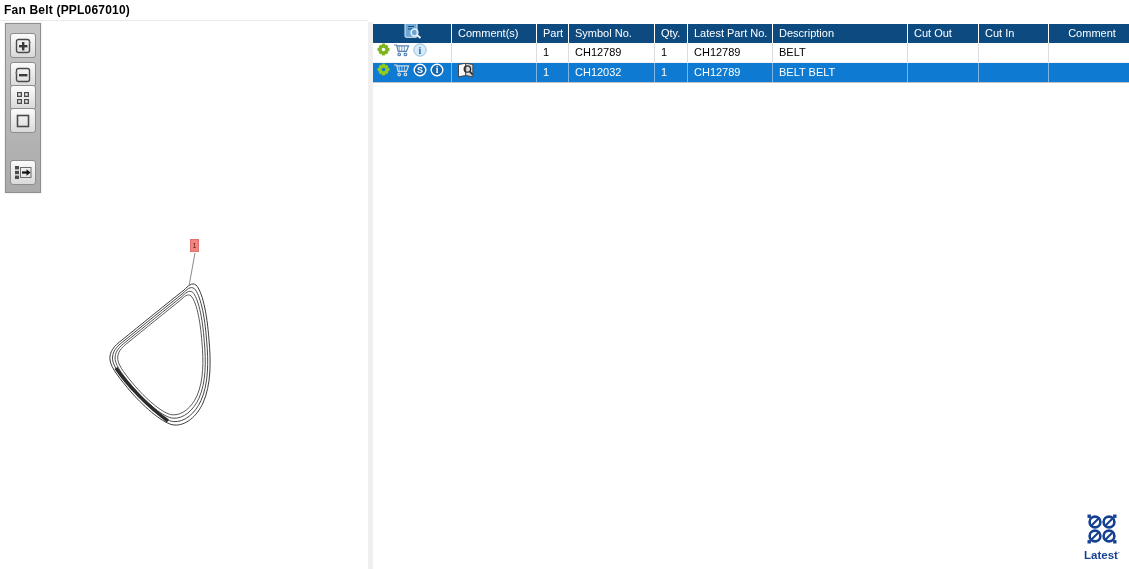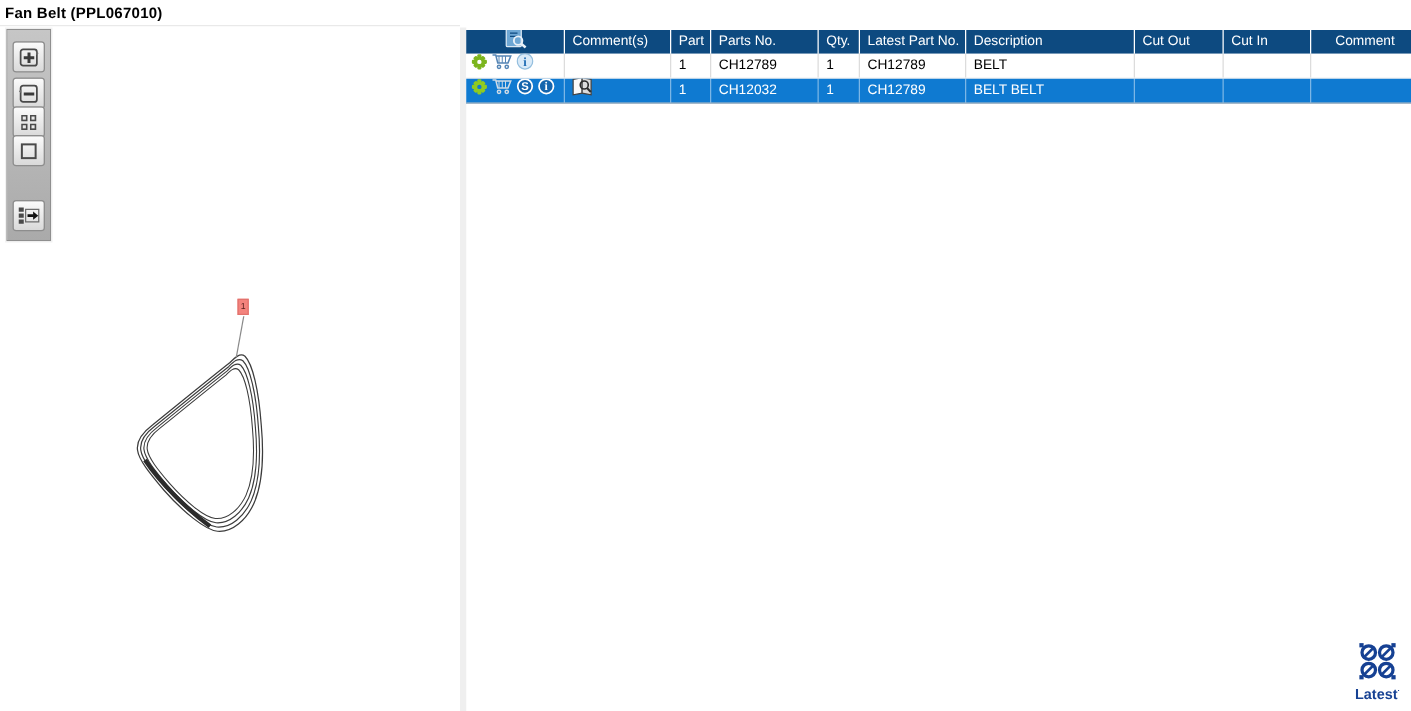--- a/index.html
+++ b/index.html
@@ -161,21 +161,21 @@
           <svg width="22" height="17" viewBox="0 0 22 17">
             <rect x="4" y="0.8" width="12" height="14.5" rx="1" fill="#6ea7d4" stroke="#dce9f4" stroke-width="1"></rect>
             <path d="M7 4.5 h6 M7 7 h6" stroke="#0d4a80" stroke-width="1"></path>
             <circle cx="13.5" cy="10.5" r="3.4" fill="none" stroke="#eaf1f8" stroke-width="1.5"></circle>
             <line x1="16" y1="13" x2="19.5" y2="16" stroke="#eaf1f8" stroke-width="2"></line>
           </svg>
         </span>
       </div>
       <div class="cell">Comment(s)</div>
       <div class="cell">Part</div>
-      <div class="cell">Parts No.</div>
+      <div class="cell">Symbol No.</div>
       <div class="cell">Qty.</div>
       <div class="cell">Latest Part No.</div>
       <div class="cell">Description</div>
       <div class="cell">Cut Out</div>
       <div class="cell">Cut In</div>
       <div class="cell">Comment</div>
     </div>
 
     <div class="t-row row-plain">
       <div class="cell icon-cell">

